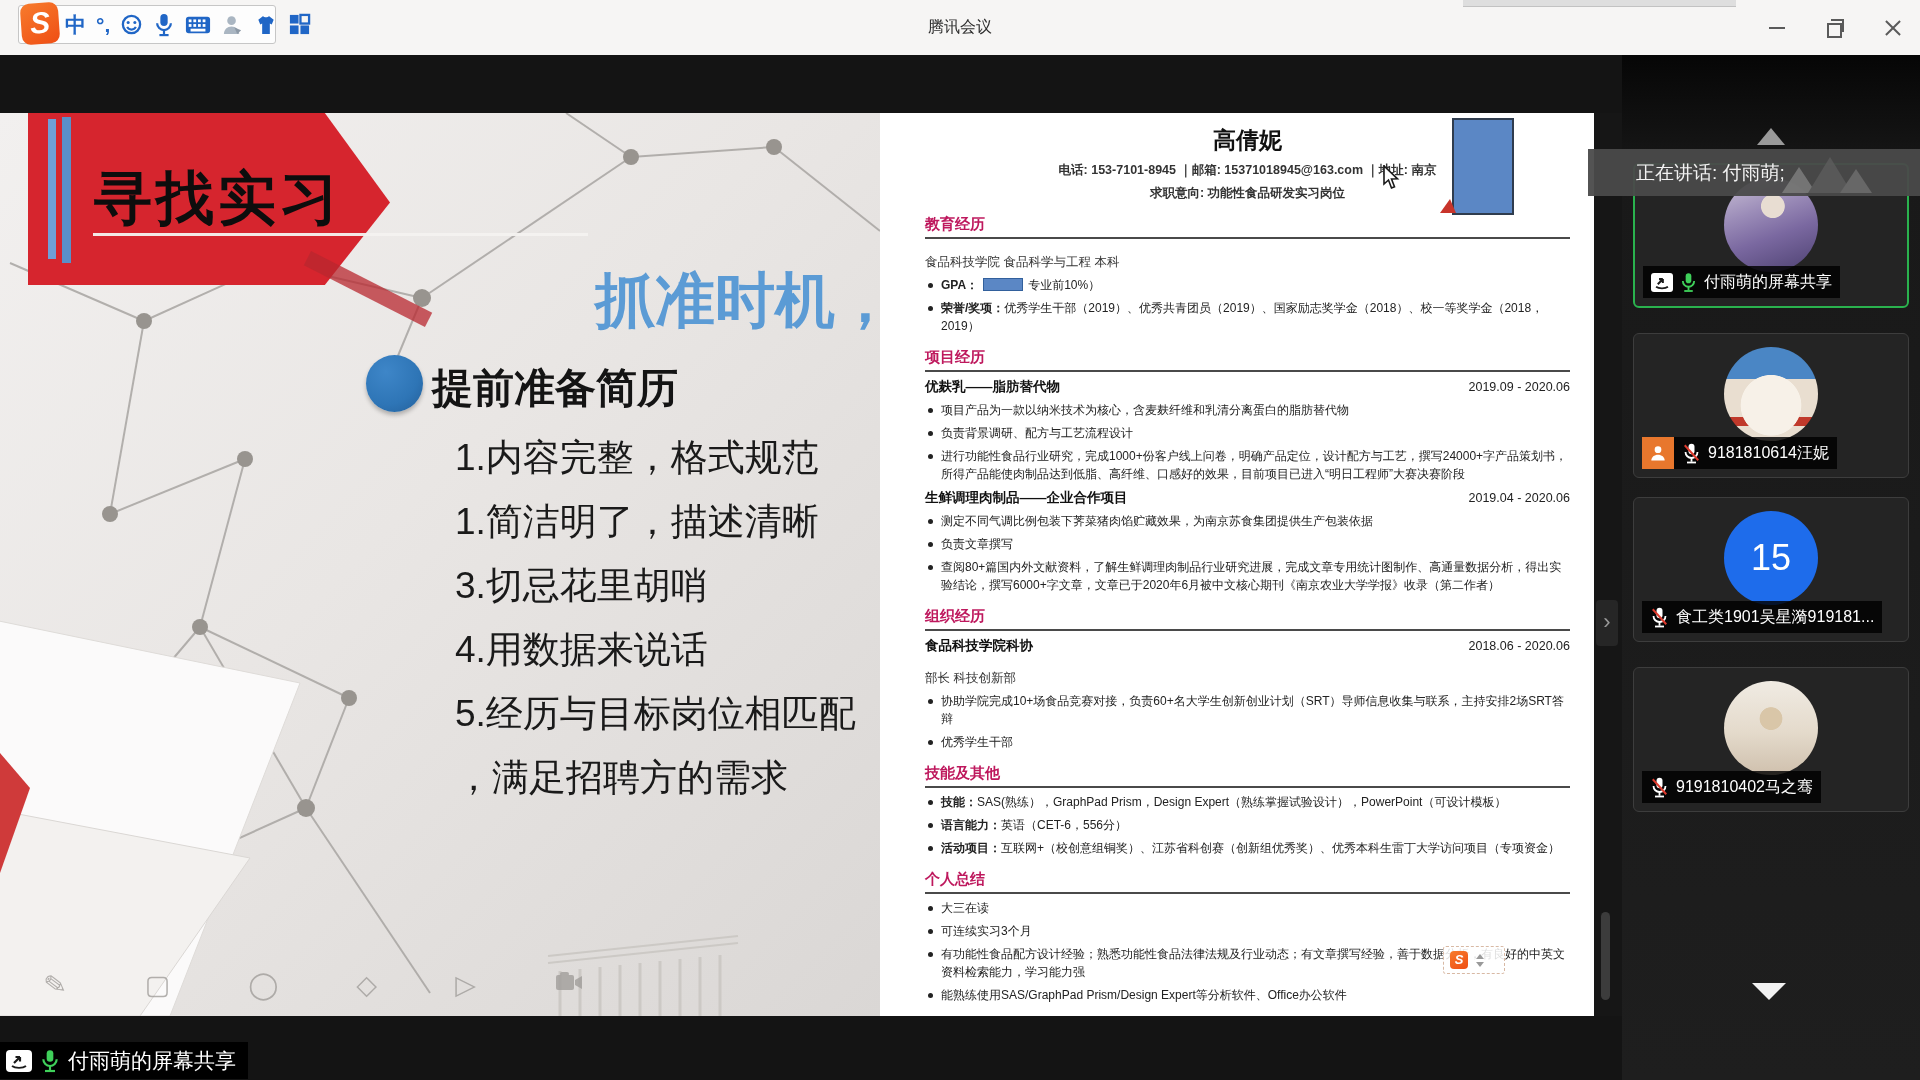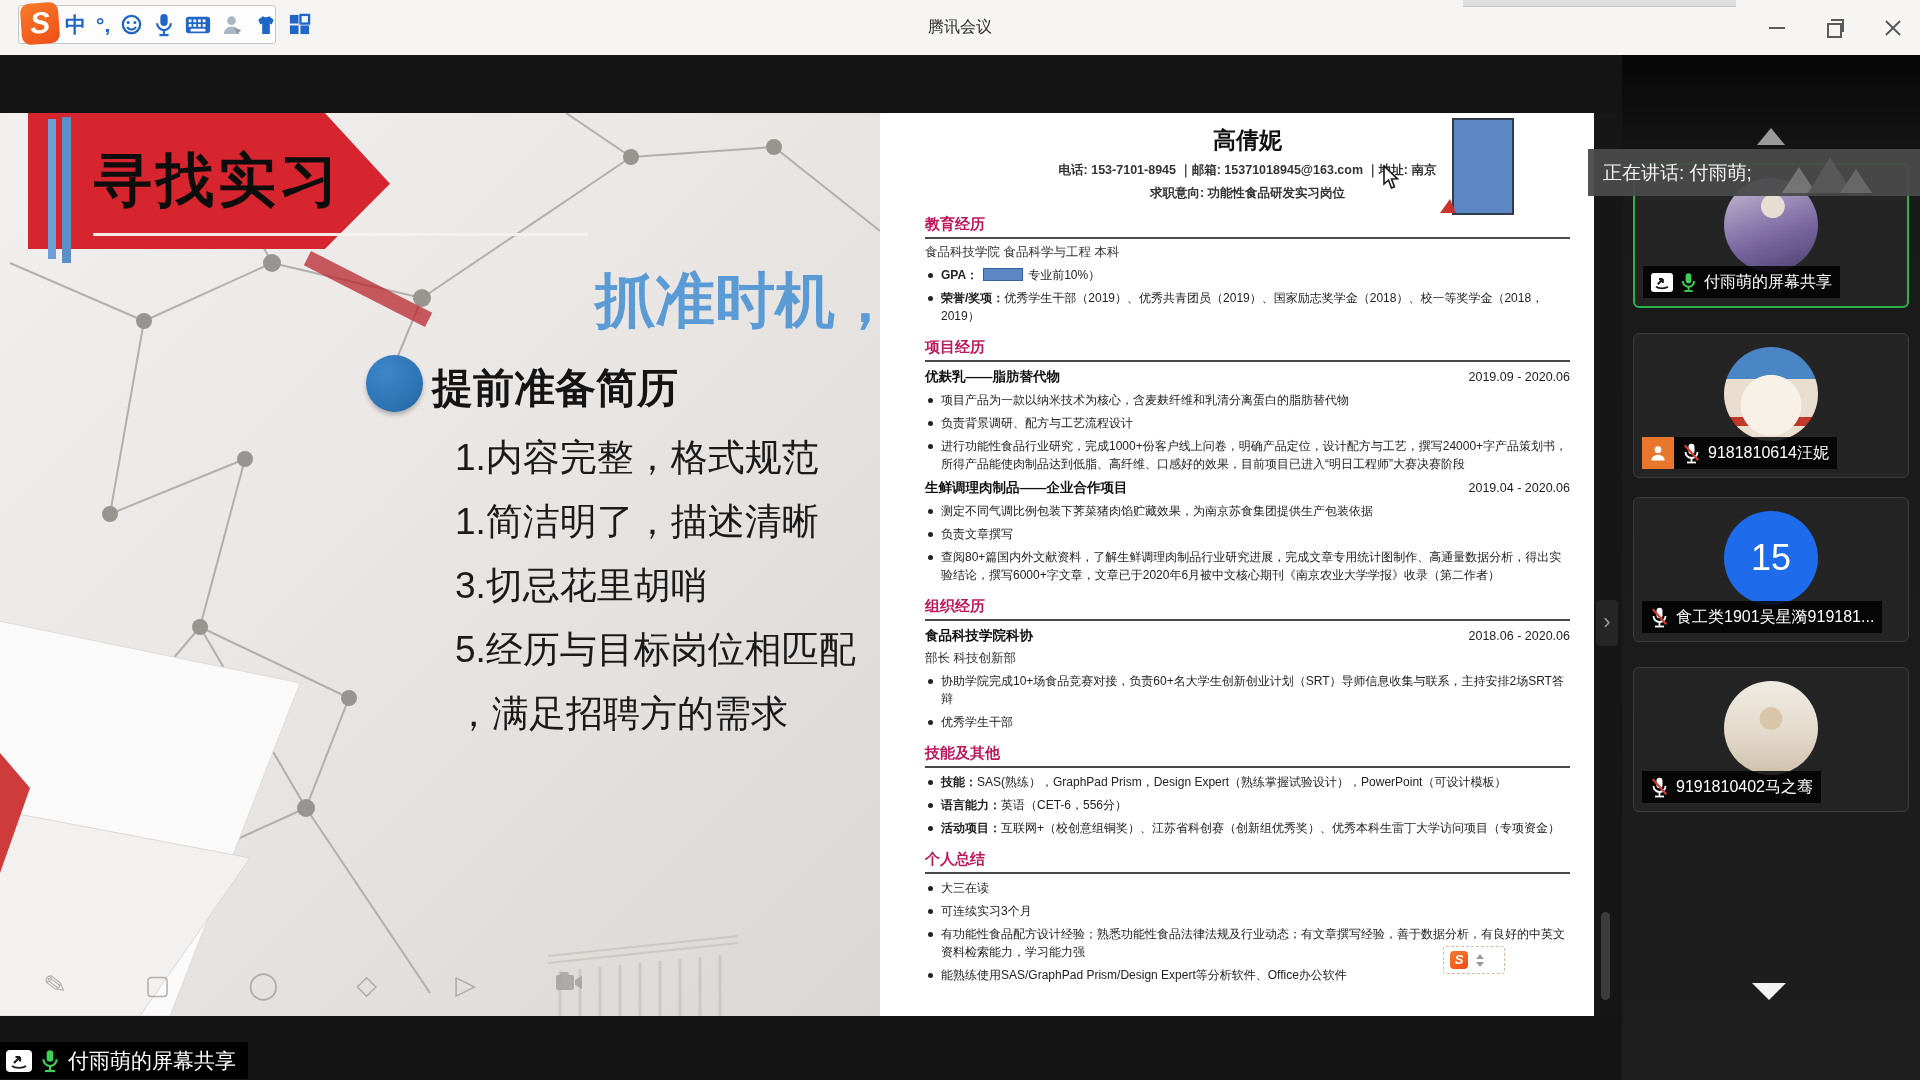--- a/index.html
+++ b/index.html
@@ -38,21 +38,21 @@
   .share-badge .txt { color:#fff; font-size:21px; }
   .share-ic { width:26px; height:22px; background:#fff; border-radius:4px; position:relative; }
   .share-ic svg { position:absolute; left:0; top:0; }
 
   
   .slide { position:absolute; left:0; top:58px; width:880px; height:903px; overflow:hidden;
            background:linear-gradient(135deg,#f2f0ef 0%,#e9e6e4 45%,#dad7d5 100%); }
   .net { position:absolute; left:0; top:0; }
   .bar-blue1 { position:absolute; left:48px; top:6px; width:8px; height:140px; background:#6f9fd8; }
   .bar-blue2 { position:absolute; left:62px; top:4px; width:9px; height:146px; background:#5a8fc8; }
-  .banner { position:absolute; left:28px; top:0px; width:362px; height:136px; background:#d6252e;
+  .banner { position:absolute; left:28px; top:0px; width:362px; height:172px; background:#d6252e;
             clip-path:polygon(0 0,82% 0,100% 52%,82% 100%,0 100%);
             display:flex; align-items:center; }
   .banner .t { color:#0d0d0d; font-size:58px; font-weight:bold; letter-spacing:4px; padding-left:66px; }
   .banner-shadow { position:absolute; left:300px; top:168px; width:136px; height:16px; background:#b8272f;
                    transform:rotate(27deg); opacity:.75; }
   .underline { position:absolute; left:93px; top:120px; width:495px; height:3px; background:#f4f2f0; opacity:.95; }
   .headline { position:absolute; left:595px; top:148px; font-size:60px; font-weight:bold; color:#5b9bd5; white-space:nowrap; }
   .dot-blue { position:absolute; left:366px; top:242px; width:57px; height:57px; border-radius:50%;
               background:radial-gradient(circle at 35% 30%,#3e86c8,#2e75b6 60%,#235e98); box-shadow:0 3px 4px rgba(0,0,0,.25); }
   .subtitle { position:absolute; left:432px; top:248px; font-size:41px; font-weight:bold; color:#141414; }
@@ -70,21 +70,21 @@
   .r-contact,.r-objective { text-align:center; font-size:12.5px; color:#333; margin-top:6px; font-weight:bold; }
   .photo { position:absolute; left:572px; top:5px; width:62px; height:97px; background:#5b87c5; border:2px solid #2f3c4e; }
   .photo-red { position:absolute; left:560px; top:86px; width:0; height:0;
                border-left:10px solid transparent; border-right:6px solid transparent; border-bottom:14px solid #c8342b; }
   .cursor { position:absolute; left:500px; top:52px; }
   .rs h3 { font-size:15px; font-weight:bold; color:#be185d; margin-top:13px; }
   .rs hr { border:none; border-top:2px solid #4a4a4a; margin:3px 0 5px 0; }
   .ehead { display:flex; justify-content:space-between; align-items:baseline; margin-top:6px; }
   .ehead .et { font-size:13.5px; font-weight:bold; color:#111; }
   .ehead .ed { font-size:12.5px; color:#222; }
-  .esub { font-size:12.5px; color:#333; margin-top:5px; }
+  .esub { font-size:12.5px; color:#333; margin-top:15px; }
   .rs ul { list-style:none; margin-top:2px; }
   .rs li { font-size:12px; color:#222; line-height:1.5; margin:5px 0; padding-left:16px; position:relative; }
   .rs li::before { content:""; position:absolute; left:3px; top:7px; width:5px; height:5px; border-radius:50%; background:#222; }
   .rs li b { font-weight:bold; }
   .redact { display:inline-block; width:40px; height:13px; background:#5b87c5; border:1px solid #32609c;
             vertical-align:-2px; margin:0 5px; }
   .sg-mini { position:absolute; left:563px; top:833px; width:62px; height:28px; border:1px dashed #d8b9a4;
              border-radius:3px; display:flex; align-items:center; gap:8px; padding:0 6px; background:rgba(255,255,255,.85); }
   .sg-mini .s { width:18px; height:18px; border-radius:4px; background:linear-gradient(150deg,#f77b2c,#ef4e14);
                 color:#fff; font-size:13px; font-weight:bold; text-align:center; line-height:18px; font-style:italic; }
@@ -121,21 +121,21 @@
   .av5 { background:radial-gradient(circle at 52% 42%,#caa58f 0 15%,transparent 16%),
          linear-gradient(175deg,#4a413a 0%,#5d4f44 45%,#2c2621 100%); }
   .tlabel { position:absolute; left:8px; bottom:8px; display:flex; align-items:center; height:32px; max-width:262px; }
   .tlabel .box { background:rgba(0,0,0,.82); height:32px; display:flex; align-items:center; gap:7px; padding:0 8px; }
   .tlabel .nm { color:#fff; font-size:16px; white-space:nowrap; overflow:hidden; text-overflow:ellipsis; max-width:206px; }
   .badge-person { width:32px; height:32px; background:#e8772d; display:flex; align-items:center; justify-content:center; flex:none; }
   .share-ic-s { width:22px; height:19px; background:#fff; border-radius:3px; position:relative; flex:none; }
 
   
   .toast { position:absolute; left:1588px; top:149px; width:332px; height:47px; background:rgba(74,74,74,.95);
-           display:flex; align-items:center; z-index:5; }
+           display:flex; align-items:center; z-index:5;padding-left:33px; }
   .toast .txt { color:#f2f2f2; font-size:19px; padding-left:15px; white-space:nowrap; }
   .wm { position:absolute; right:48px; top:6px; width:90px; height:38px; opacity:.85; }
   .wm i { position:absolute; bottom:0; width:0; height:0; }
   .wm .w1 { left:0;  border-left:17px solid transparent; border-right:17px solid transparent; border-bottom:26px solid #7d7d7d; }
   .wm .w2 { left:26px; border-left:22px solid transparent; border-right:22px solid transparent; border-bottom:36px solid #5c5c5c; }
   .wm .w3 { left:58px; border-left:16px solid transparent; border-right:16px solid transparent; border-bottom:24px solid #6d6d6d; }
 </style>
 </head>
 <body>
 
@@ -278,20 +278,21 @@
     <div class="underline"></div>
 
     <div class="headline">抓准时机，</div>
     <div class="dot-blue"></div>
     <div class="subtitle">提前准备简历</div>
 
     <div class="slide-list">
       <div>1.内容完整，格式规范</div>
       <div>1.简洁明了，描述清晰</div>
       <div>3.切忌花里胡哨</div>
+      <div>4.用数据来说话</div>
       <div>5.经历与目标岗位相匹配</div>
       <div>，满足招聘方的需求</div>
     </div>
 
     <div class="tools">
       <span class="g">✎</span>
       <span>▢</span>
       <span>◯</span>
       <span>◇</span>
       <span>▷</span>

